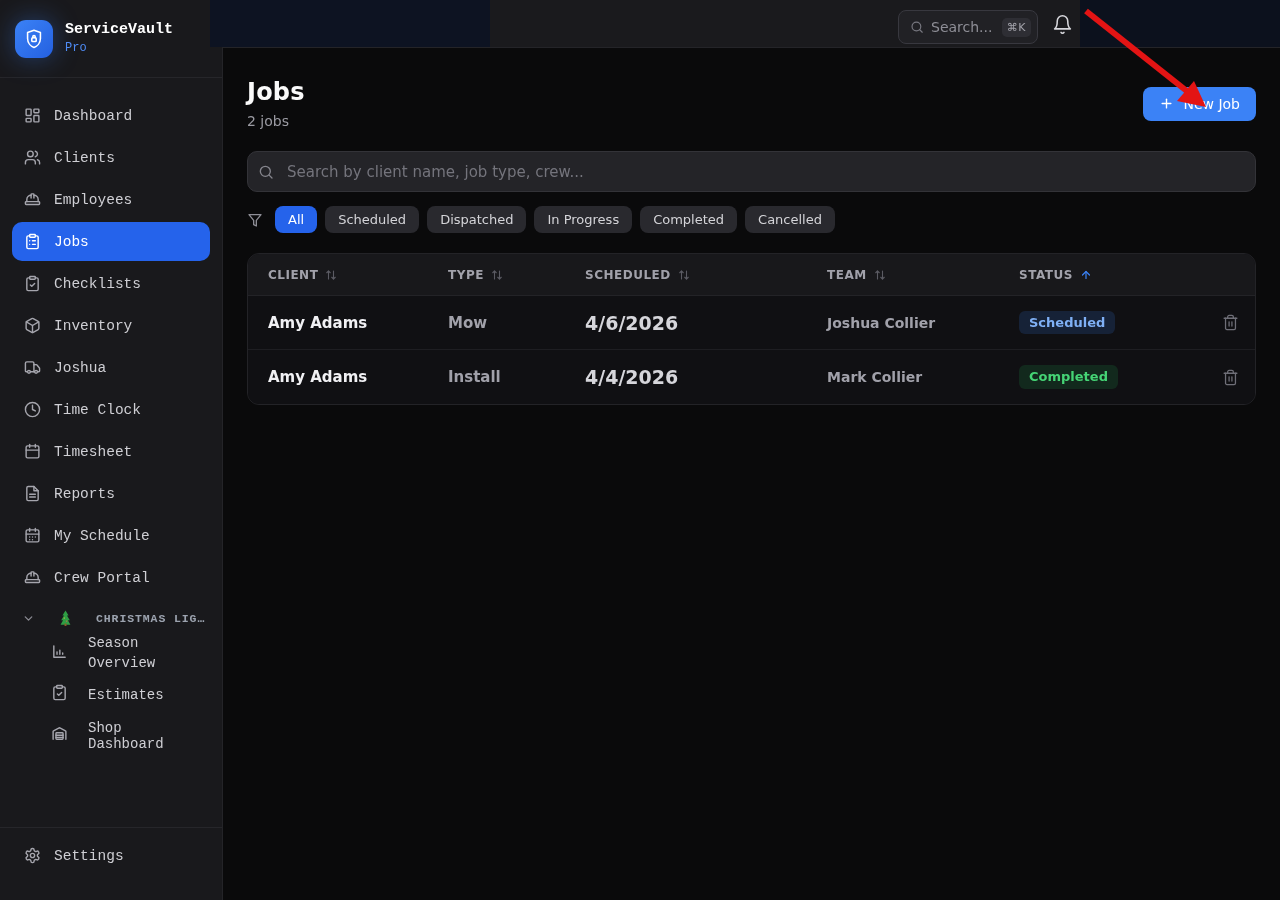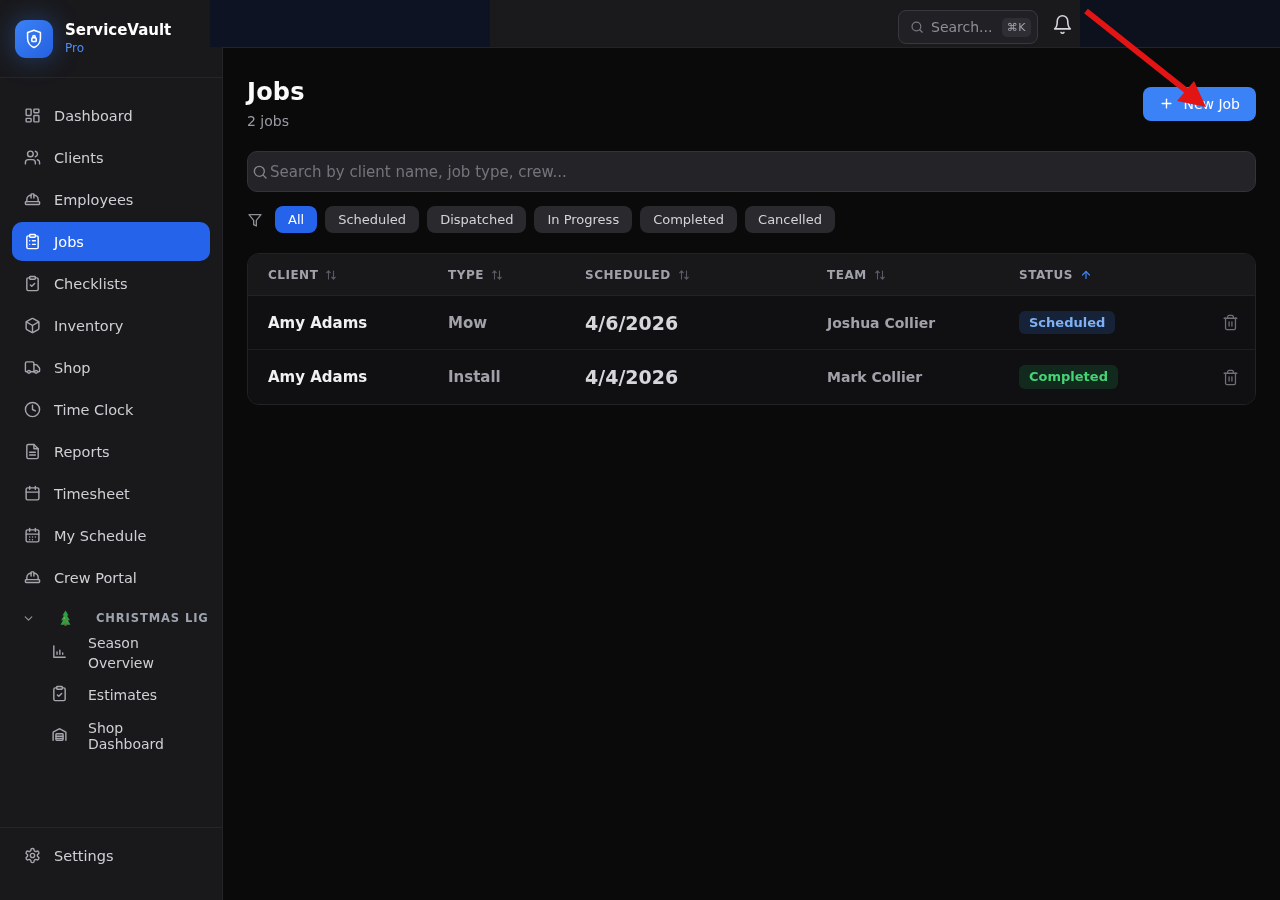--- a/index.html
+++ b/index.html
@@ -10,21 +10,21 @@
     font-family:"DejaVu Sans","Liberation Sans",sans-serif;
     color:#e4e4e7;
     -webkit-font-smoothing:antialiased;
   }
   .page { position:relative; width:1280px; height:900px; }
 
   
   .sidebar {
     position:absolute; left:0; top:0; bottom:0; width:223px;
     background:#19191c; border-right:1px solid #242428;
-    display:flex; flex-direction:column; z-index:2;
+    display:flex; flex-direction:column; z-index:2;font-family:Liberation Mono, monospace;
   }
   .side-head {
     height:78px; flex:0 0 78px; border-bottom:1px solid #26262a;
     display:flex; align-items:center; gap:12px; padding:0 15px;
   }
   .logo-badge {
     width:38px; height:38px; border-radius:11px; flex:0 0 38px;
     background:linear-gradient(135deg,#3b82f6,#2460e0);
     display:flex; align-items:center; justify-content:center;
     box-shadow:0 0 26px rgba(59,130,246,.38);
@@ -105,23 +105,23 @@
   .btn-new {
     display:flex; align-items:center; gap:9px;
     background:#3b82f6; color:#fff; border:none; cursor:pointer;
     border-radius:8px; height:34px; padding:0 16px; font-size:14px;
     font-family:inherit;
   }
   .btn-new .picon { display:flex; }
   .btn-new .picon svg { width:15px; height:15px; }
 
   .big-search {
-    margin-top:22px; display:flex; align-items:center; 
+    margin-top:22px; display:flex; align-items:center; gap:11px;
     height:41px; background:#242428; border:1px solid #333338;
-    border-radius:10px; padding:0 4px;
+    border-radius:10px; padding:0 10px;
   }
   .big-search .sicon { display:flex; color:#85858d; }
   .big-search .sicon svg { width:16px; height:16px; }
   .big-search input {
     flex:1; background:transparent; border:none; outline:none;
     color:#e4e4e7; font-size:15px; font-family:inherit;
   }
   .big-search input::placeholder { color:#74747c; }
 
   .filter-row { margin-top:14px; display:flex; align-items:center; gap:8px; }
@@ -369,45 +369,45 @@
             </svg>
           </span>
         <span>Inventory</span>
       </div>
       <div class="nav-item">
         <span class="nicon">
             <svg viewBox="0 0 24 24" fill="none" stroke="currentColor" stroke-width="2" stroke-linecap="round" stroke-linejoin="round">
               <use href="#i-truck"></use>
             </svg>
           </span>
-        <span>Shop</span>
+        <span>Joshua</span>
       </div>
       <div class="nav-item">
         <span class="nicon">
             <svg viewBox="0 0 24 24" fill="none" stroke="currentColor" stroke-width="2" stroke-linecap="round" stroke-linejoin="round">
               <use href="#i-clock"></use>
             </svg>
           </span>
         <span>Time Clock</span>
       </div>
       <div class="nav-item">
         <span class="nicon">
             <svg viewBox="0 0 24 24" fill="none" stroke="currentColor" stroke-width="2" stroke-linecap="round" stroke-linejoin="round">
+              <use href="#i-calendar"></use>
+            </svg>
+          </span>
+        <span>Timesheet</span>
+      </div>
+      <div class="nav-item">
+        <span class="nicon">
+            <svg viewBox="0 0 24 24" fill="none" stroke="currentColor" stroke-width="2" stroke-linecap="round" stroke-linejoin="round">
               <use href="#i-filetext"></use>
             </svg>
           </span>
         <span>Reports</span>
-      </div>
-      <div class="nav-item">
-        <span class="nicon">
-            <svg viewBox="0 0 24 24" fill="none" stroke="currentColor" stroke-width="2" stroke-linecap="round" stroke-linejoin="round">
-              <use href="#i-calendar"></use>
-            </svg>
-          </span>
-        <span>Timesheet</span>
       </div>
       <div class="nav-item">
         <span class="nicon">
             <svg viewBox="0 0 24 24" fill="none" stroke="currentColor" stroke-width="2" stroke-linecap="round" stroke-linejoin="round">
               <use href="#i-caldays"></use>
             </svg>
           </span>
         <span>My Schedule</span>
       </div>
       <div class="nav-item">

